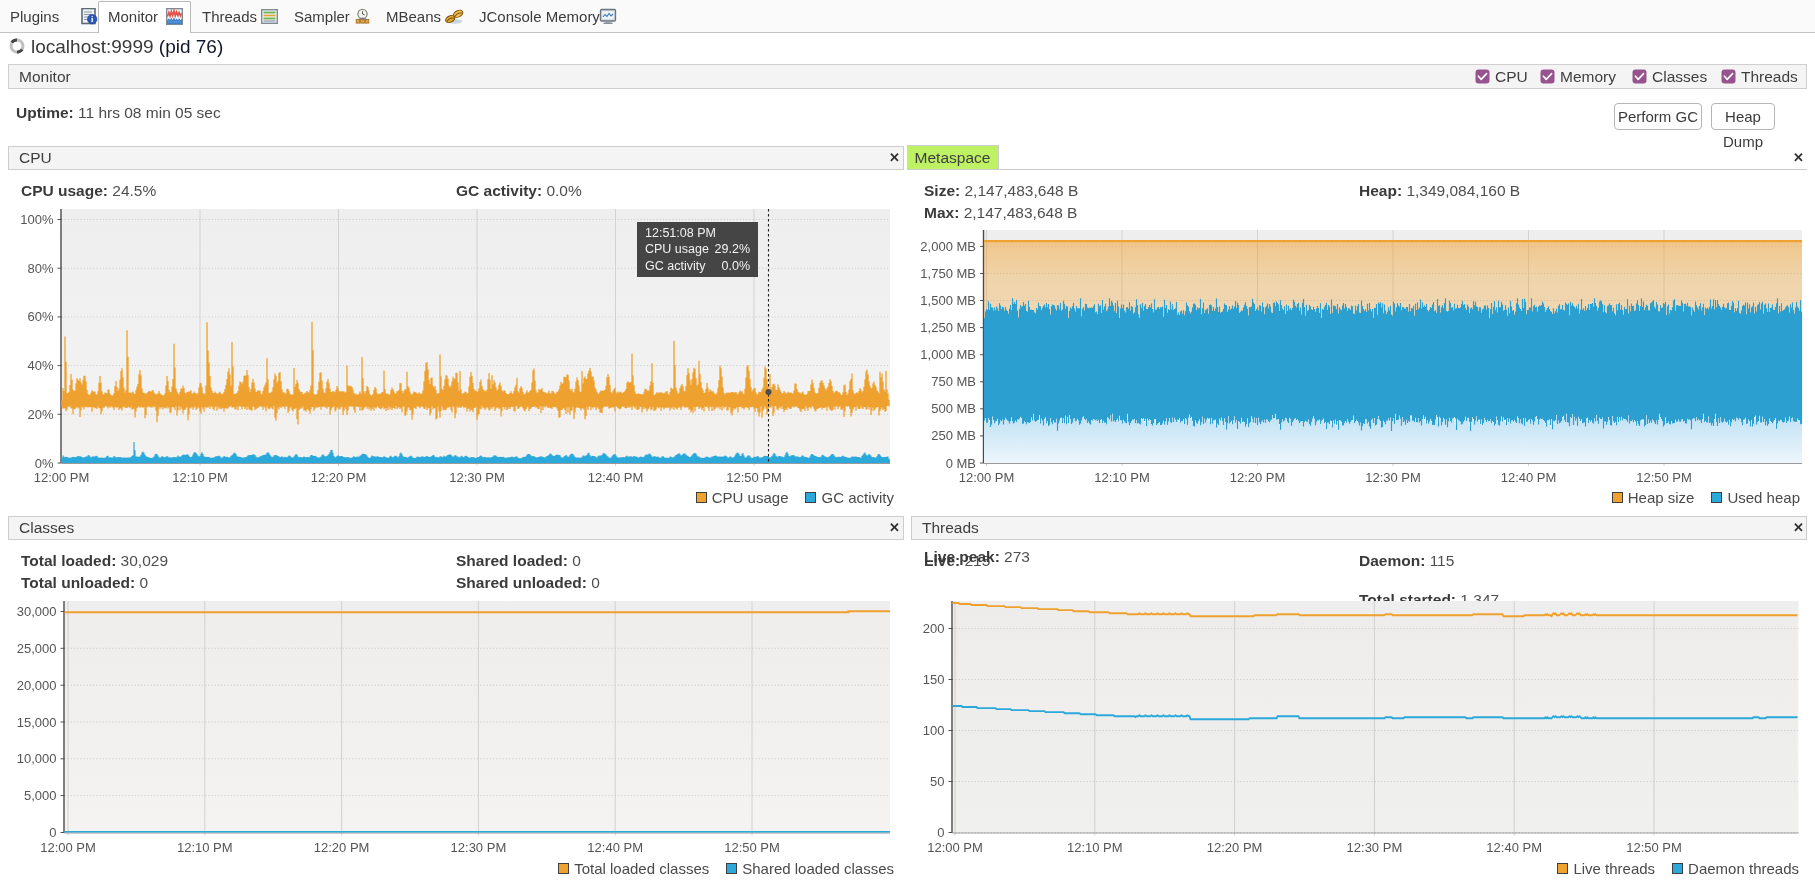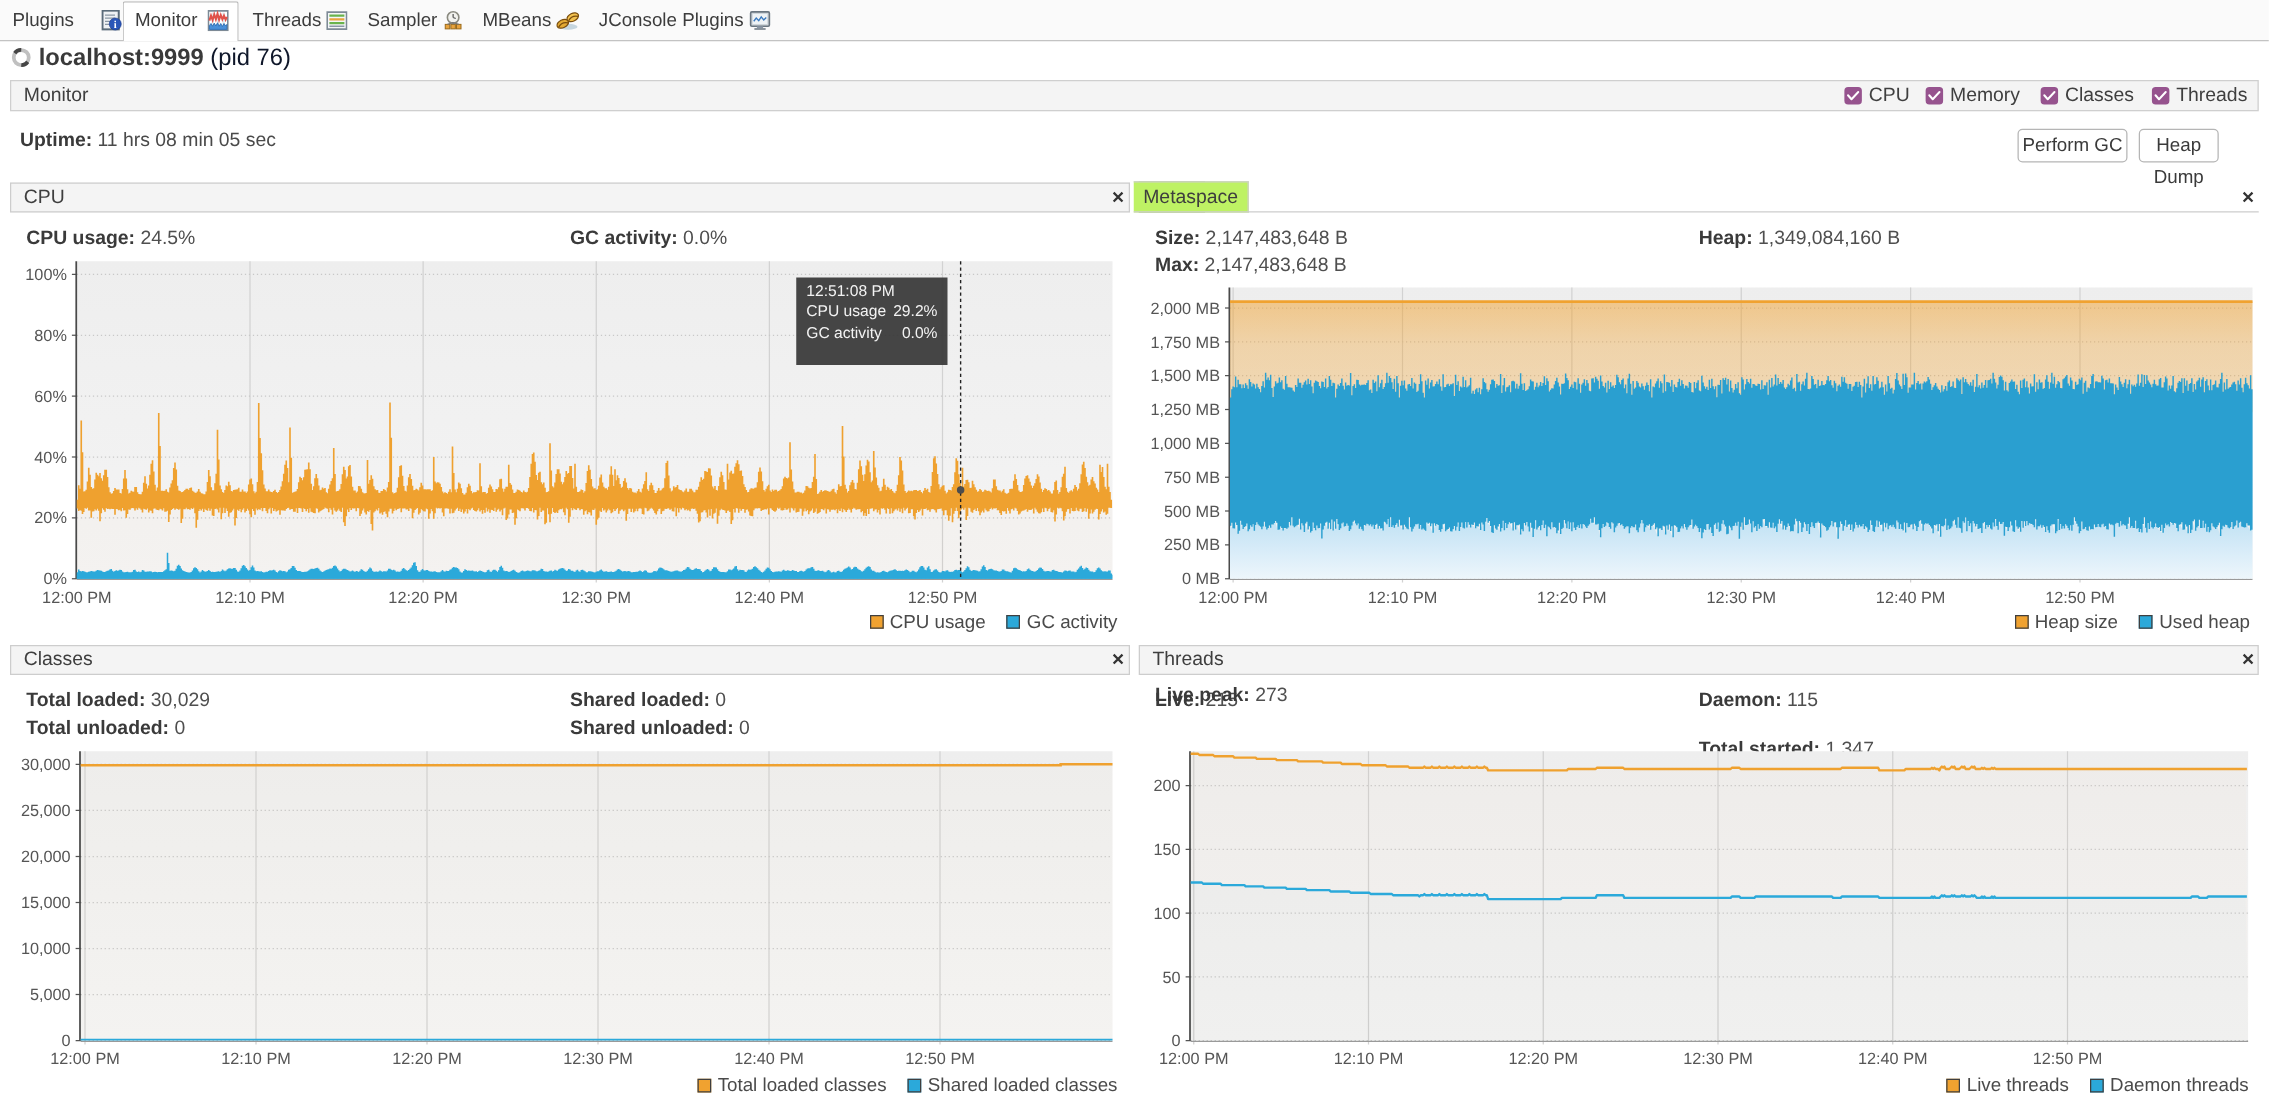--- a/index.html
+++ b/index.html
@@ -31,21 +31,21 @@
 
 .stat { position:absolute; font-size:15.5px; color:#4f4f4f; white-space:nowrap;text-align:right; }
 .axlab { font-size:13px; fill:#555; font-family:"Liberation Sans",sans-serif; }
 
 .legend { position:absolute; display:flex; gap:17px; }
 .lgi { display:flex; align-items:center; gap:5px; font-size:15px; color:#4a4a4a; white-space:nowrap; }
 .lgsq { width:11px; height:11px; border:1.5px solid #3f3f3f; display:inline-block; }
 
 .htab { position:absolute; top:145px; height:25px; font-size:15.5px; color:#3e3e3e; text-align:center; }
 
-#tip { position:absolute; left:637px; top:222px; width:121px; height:70px; background:#3b3b3bf2;
+#tip { position:absolute; left:637px; top:222px; width:121px; height:55px; background:#3b3b3bf2;
   color:#f2f2f2; font-size:12.5px; padding:3px 8px; line-height:16.3px; }
 #tip .r { display:flex; justify-content:space-between; }
 </style></head>
 <body>
 <div id="tabbar"></div>
 <div id="seltab"></div>
 <span class="tabtxt" style="left:10px">Plugins</span>
 <span class="tabico" style="left:81px"><svg width="17" height="17" viewBox="0 0 17 17">
       <rect x="1" y="0.5" width="13" height="15" fill="#eef1f4" stroke="#5a6b7a" stroke-width="1.6"></rect>
       <g stroke="#8a97a5" stroke-width="1">
@@ -93,35 +93,35 @@
       <ellipse cx="9.5" cy="13.4" rx="7.5" ry="2.4" fill="#b9cdd8" opacity="0.8"></ellipse>
       <g transform="rotate(-26 5.2 11)">
         <ellipse cx="5.2" cy="11" rx="4.9" ry="3.1" fill="#e3aa33" stroke="#7a4e0e" stroke-width="1"></ellipse>
         <path d="M1.0 12.1 Q5.2 9.0 9.4 12.3" fill="none" stroke="#7a4e0e" stroke-width="1"></path>
       </g>
       <g transform="rotate(-26 13.2 5.8)">
         <ellipse cx="13.2" cy="5.8" rx="4.9" ry="3.1" fill="#f2c14e" stroke="#7a4e0e" stroke-width="1"></ellipse>
         <path d="M9.0 6.9 Q13.2 3.8 17.4 7.1" fill="none" stroke="#7a4e0e" stroke-width="1"></path>
       </g>
     </svg></span>
-<span class="tabtxt" style="left:479px">JConsole Plugins</span>
+<span class="tabtxt" style="left:479px">JConsole Memory</span>
 <span class="tabico" style="left:599px"><svg width="18" height="17" viewBox="0 0 18 17">
       <rect x="1.5" y="1.5" width="15" height="11.5" rx="1" fill="#cfd6db" stroke="#6a7680" stroke-width="1.3"></rect>
       <rect x="3.2" y="3.2" width="11.6" height="8" fill="#eef3f6"></rect>
       <path d="M4 9 L6 6.5 L8 8.5 L10 5.5 L12 8 L14 6" fill="none" stroke="#3a7abf" stroke-width="1.1"></path>
       <rect x="6.5" y="13" width="5" height="1.6" fill="#8a97a5"></rect>
       <rect x="4.5" y="14.6" width="9" height="1.2" fill="#6a7680"></rect>
     </svg></span>
 
 <span class="abs" style="left:9px;top:38px"><svg width="16" height="16" viewBox="0 0 16 16">
       <circle cx="8" cy="8" r="6" fill="none" stroke="#c0c0c0" stroke-width="3"></circle>
       <path d="M2.8 4.5 A6 6 0 0 1 8 2" fill="none" stroke="#454545" stroke-width="3" stroke-linecap="butt"></path>
       <path d="M13.2 11.5 A6 6 0 0 1 8 14" fill="none" stroke="#454545" stroke-width="3"></path>
     </svg></span>
-<span id="apphdr"><b style="font-weight:700">localhost:9999</b> <span style="color:#0f172a">(pid 76)</span></span>
+<span id="apphdr"><b style="font-weight:400">localhost:9999</b> <span style="color:#0f172a">(pid 76)</span></span>
 
 <div id="monbar">
   <span class="title">Monitor</span>
 </div>
 <span class="cb" style="left:1475px"><svg width="15" height="15" viewBox="0 0 15 15">
       <rect x="0.5" y="0.5" width="14" height="14" rx="3" fill="#96538e"></rect>
       <path d="M3.4 7.2 L6.2 10.4 L11.6 4.6" fill="none" stroke="#fff" stroke-width="1.6" stroke-linecap="round" stroke-linejoin="round"></path>
     </svg><span class="cblab">CPU</span></span>
 <span class="cb" style="left:1540px"><svg width="15" height="15" viewBox="0 0 15 15">
       <rect x="0.5" y="0.5" width="14" height="14" rx="3" fill="#96538e"></rect>

